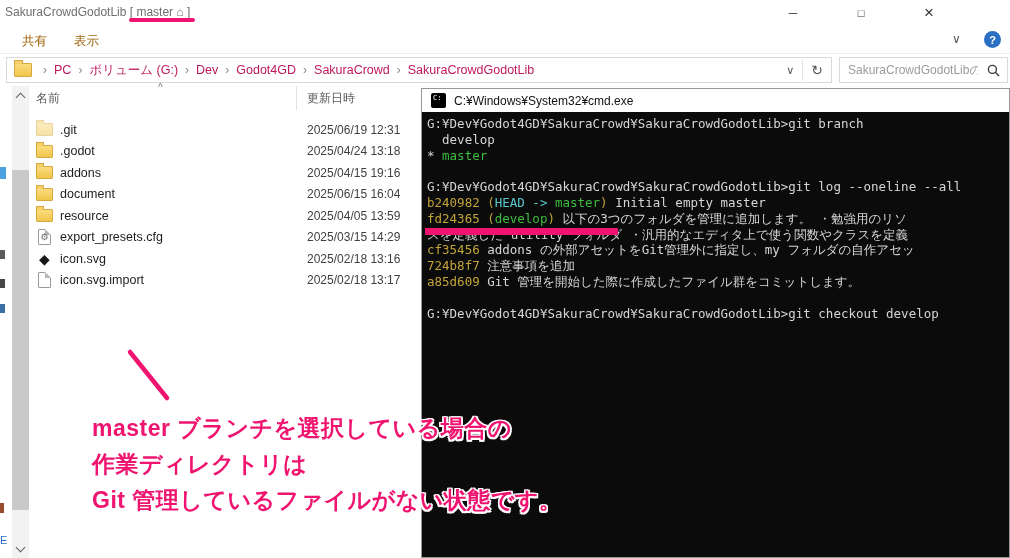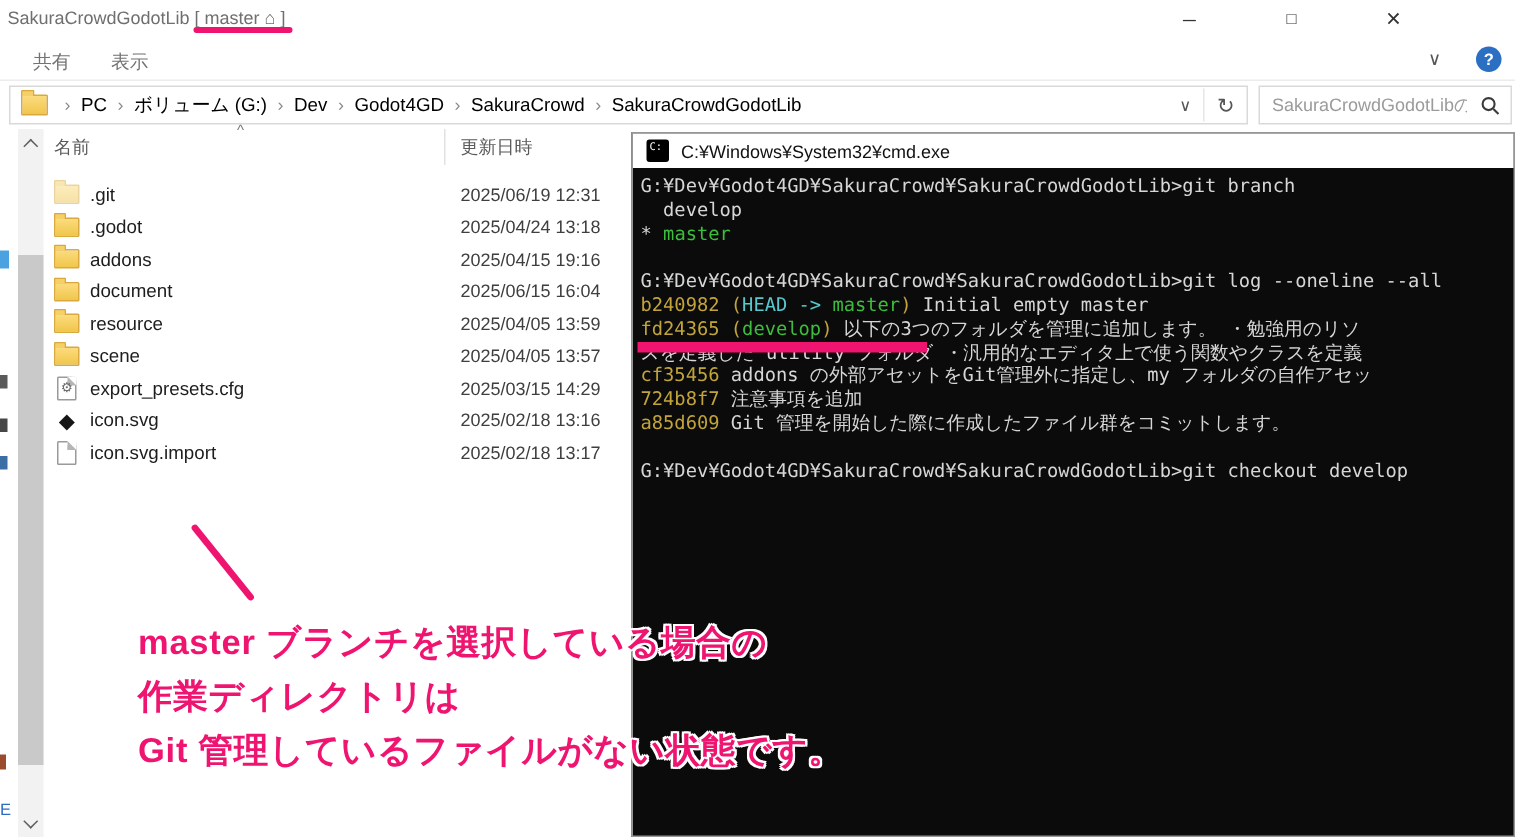--- a/index.html
+++ b/index.html
@@ -8,33 +8,33 @@
 
   
   .ex-title{position:absolute;left:5px;top:5px;font-size:12px;color:#6f6f6f;}
   .win-btn{position:absolute;top:2px;width:30px;height:22px;display:flex;align-items:center;justify-content:center;color:#333;font-size:12px;}
   .win-btn.min{left:778px;}
   .win-btn.max{left:846px;font-size:11px;}
   .win-btn.close{left:914px;font-size:17px;font-weight:400;}
 
   
   .ribbon{position:absolute;left:0;top:28px;width:1010px;height:25px;border-bottom:1px solid #ececec;}
-  .rib-tab{position:absolute;top:5px;font-size:12.5px;color:#737373;}
+  .rib-tab{position:absolute;top:5px;font-size:12.5px;color:#a16207;}
   .rib-tab.t0{left:22px;}
   .rib-tab.t1{left:74px;}
   .rib-collapse{position:absolute;left:952px;top:4px;font-size:12px;color:#555;}
   .rib-help{position:absolute;left:984px;top:3px;width:17px;height:17px;border-radius:50%;background:#2a6fc2;color:#fff;font-size:11px;font-weight:bold;display:flex;align-items:center;justify-content:center;}
 
   
   .addr-box{position:absolute;left:6px;top:57px;width:824px;height:24px;border:1px solid #d9d9d9;display:flex;align-items:center;font-size:12.5px;color:#333;}
   .addr-folder{margin-left:7px;position:relative;width:16px;height:12px;background:linear-gradient(#fbdb7d,#f0c64c);border:1px solid #d9a940;border-radius:1px;}
   .addr-folder:before{content:"";position:absolute;left:-1px;top:-4px;width:7px;height:3px;background:#f5d069;border:1px solid #d9a940;border-bottom:none;border-radius:1px 1px 0 0;}
   .bc{display:flex;align-items:center;margin-left:4px;}
   .bc-sep{color:#8a8a8a;padding:0 7px;font-size:12px;}
-  .crumb{color:#000000;}
+  .crumb{color:#be185d;}
   .addr-right{margin-left:auto;display:flex;align-items:center;}
   .addr-dd{color:#555;font-size:11px;padding:0 8px;}
   .addr-refresh{color:#555;font-size:14px;padding:0 8px;border-left:1px solid #e6e6e6;height:22px;display:flex;align-items:center;}
   .search-box{position:absolute;left:839px;top:57px;width:167px;height:24px;border:1px solid #d9d9d9;display:flex;align-items:center;}
   .search-text{margin-left:8px;font-size:12px;color:#9b9b9b;white-space:nowrap;overflow:hidden;width:130px;}
   .search-mag{margin-left:auto;margin-right:7px;display:flex;}
 
   
   .vscroll{position:absolute;left:12px;top:86px;width:17px;height:472px;background:#f2f2f2;}
   .vs-arrow{position:absolute;left:0;width:17px;height:15px;display:flex;align-items:center;justify-content:center;}
@@ -188,27 +188,20 @@
 
 
     <div class="frow">
       <span class="ficon">
           <span class="icon-folder"></span>
         </span>
       <span class="fname">resource</span>
       <span class="fdate">2025/04/05 13:59</span>
     </div>
 
-    <div class="frow">
-      <span class="ficon">
-          <span class="icon-folder"></span>
-        </span>
-      <span class="fname">scene</span>
-      <span class="fdate">2025/04/05 13:57</span>
-    </div>
 
     <div class="frow">
       <span class="ficon">
           <span class="icon-page">
             <span class="icon-glyph">⚙</span>
           </span>
         </span>
       <span class="fname">export_presets.cfg</span>
       <span class="fdate">2025/03/15 14:29</span>
     </div>

